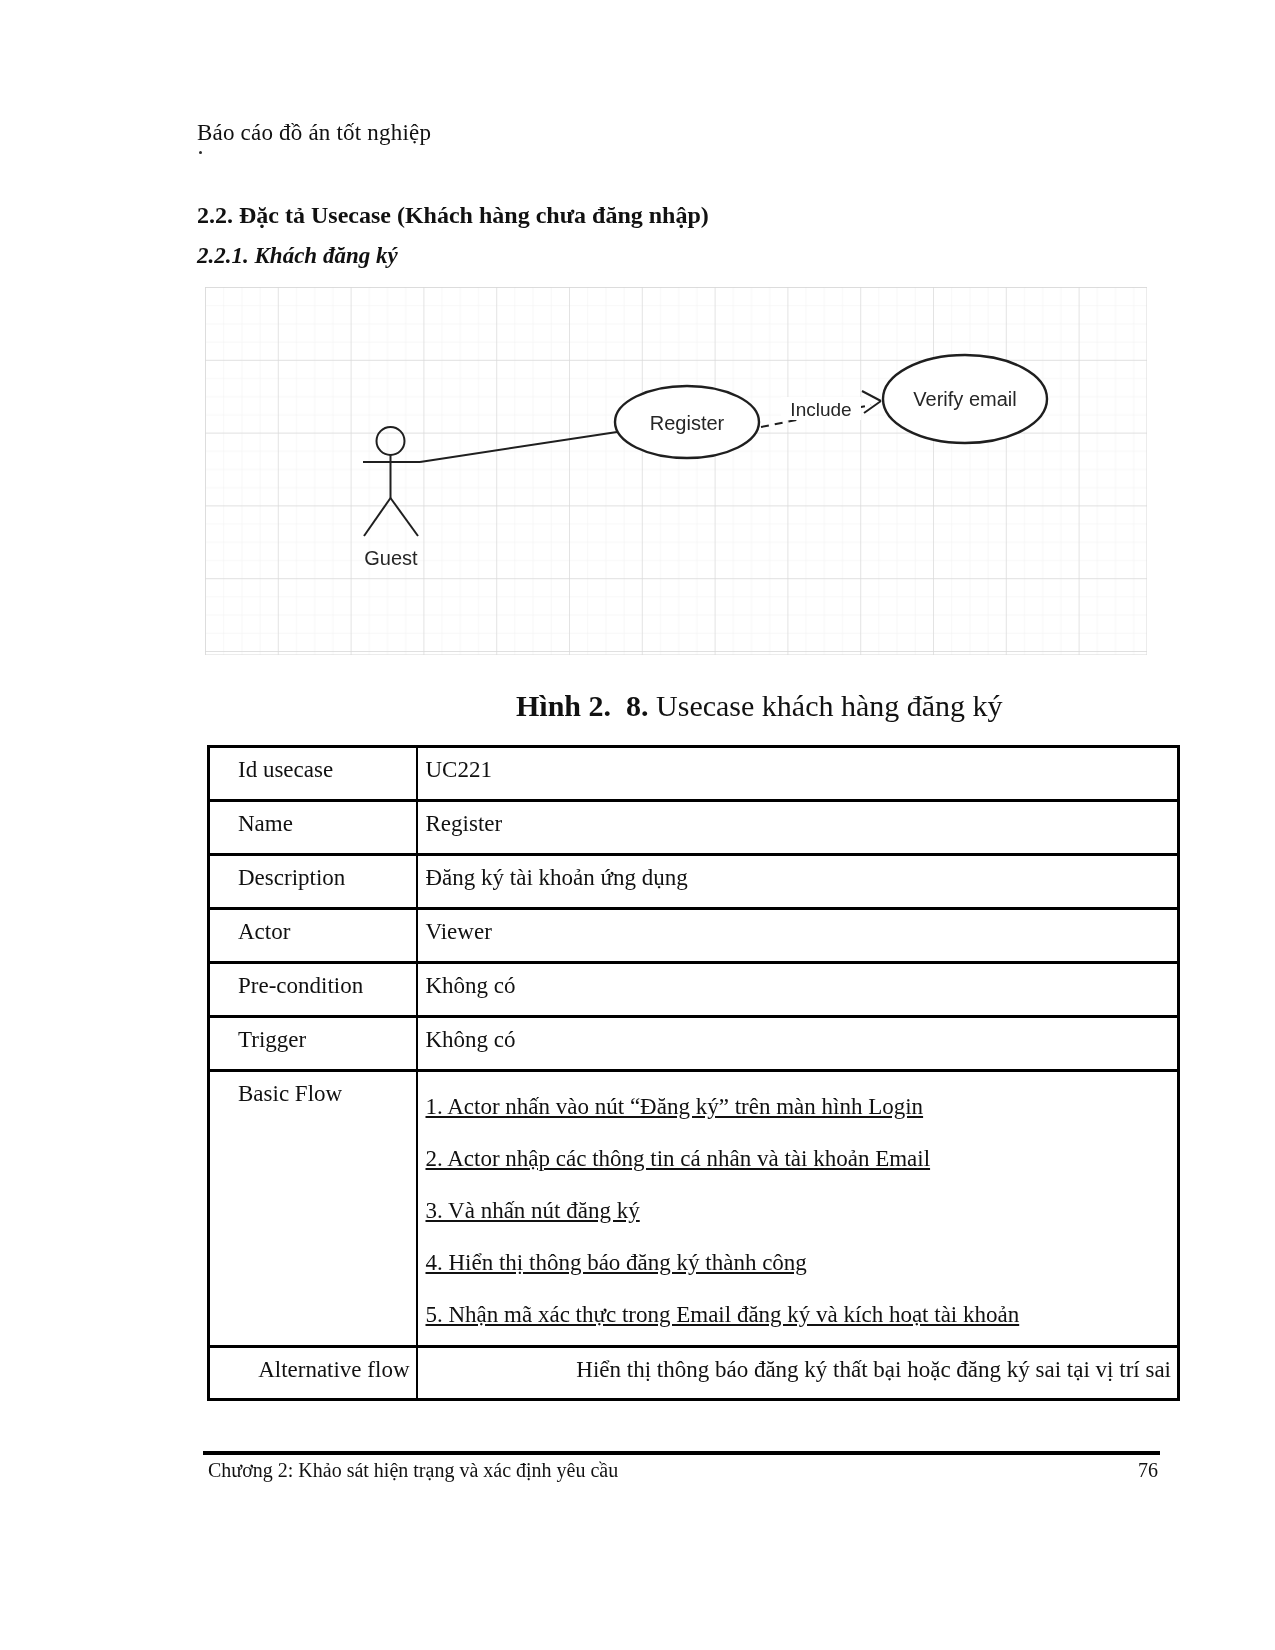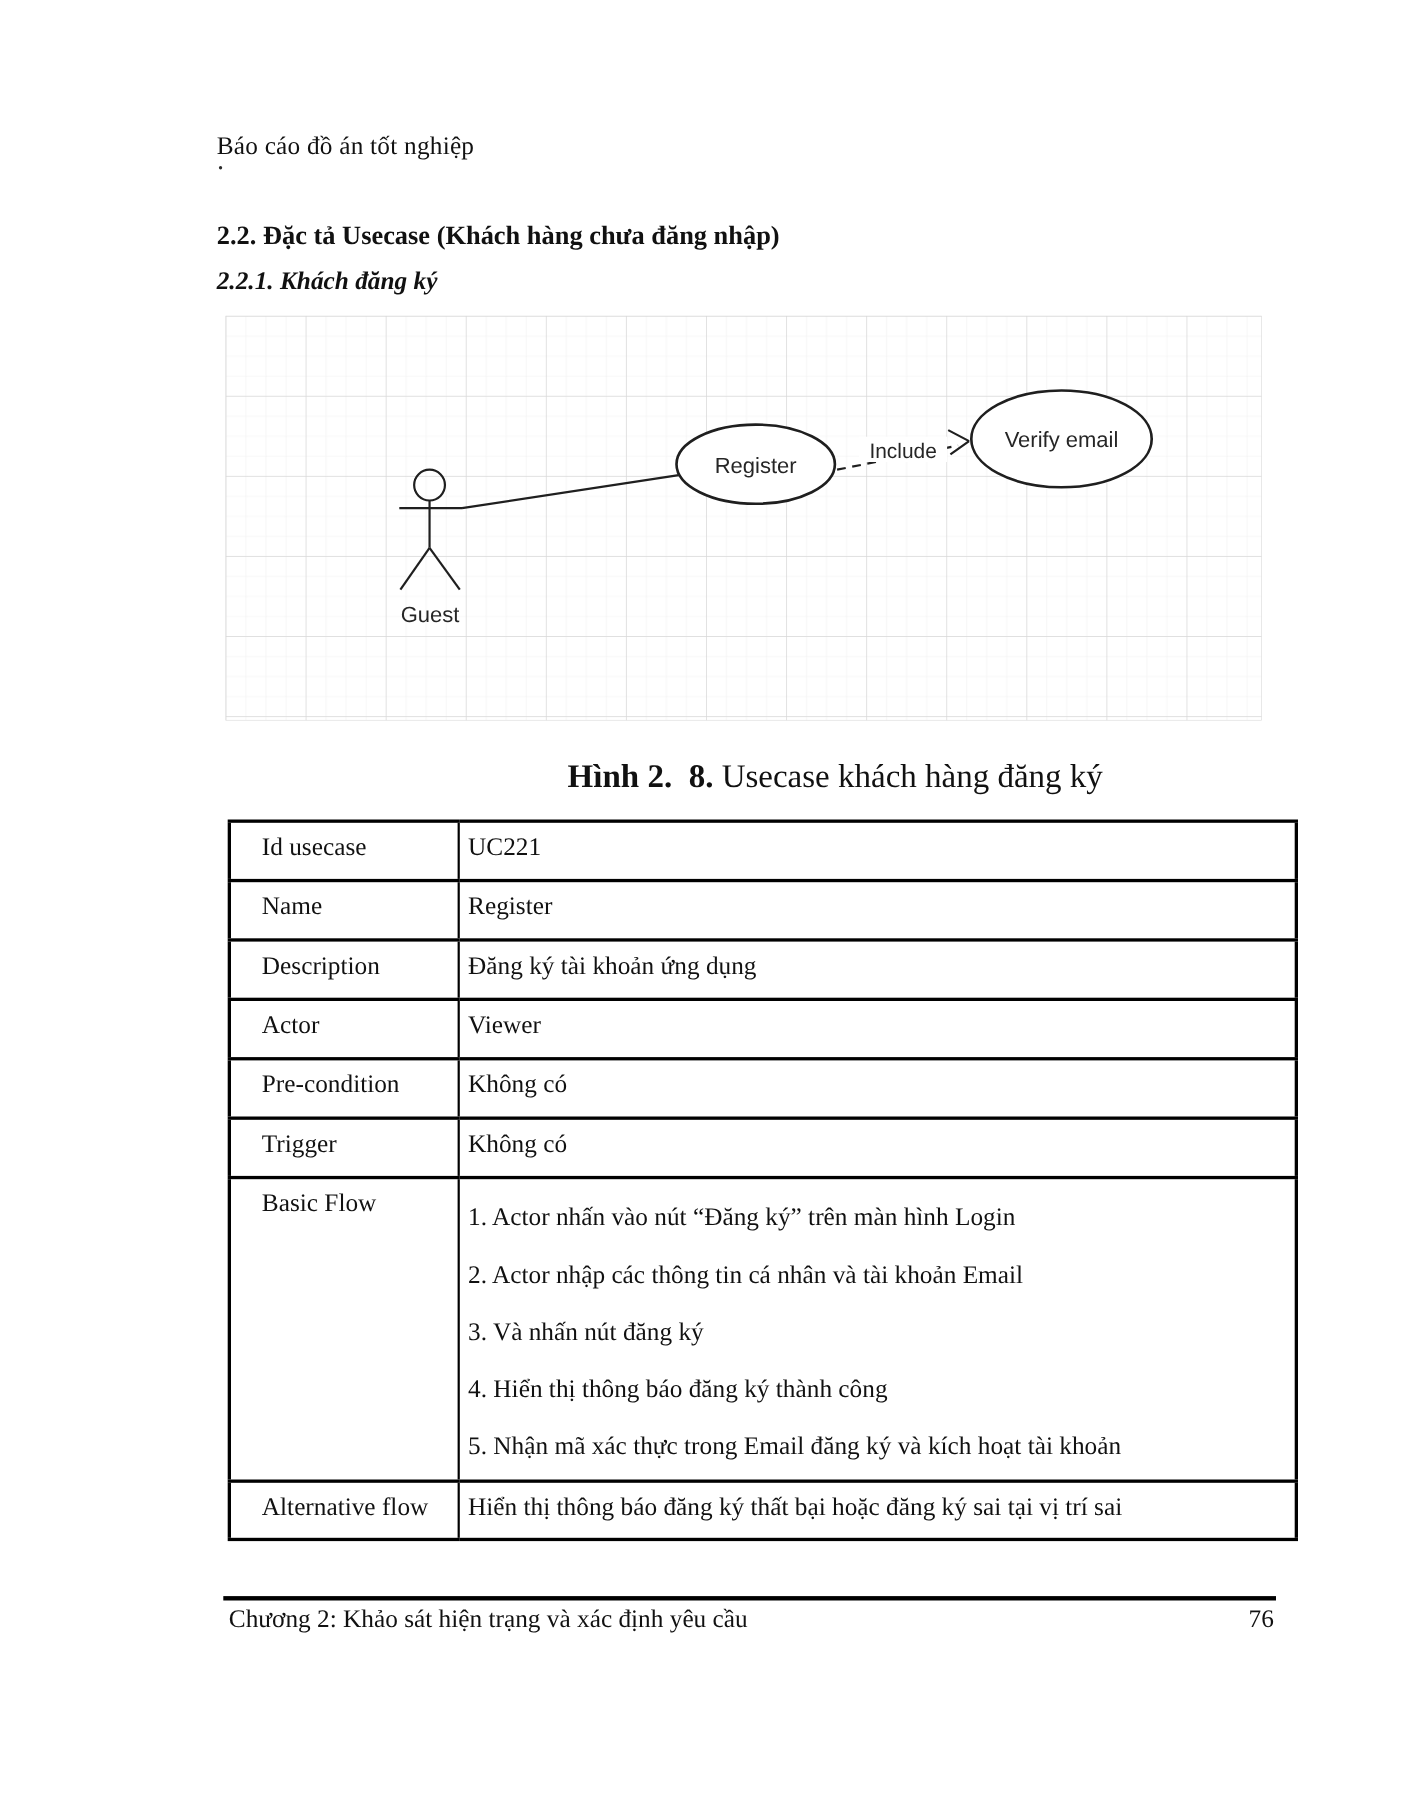--- a/index.html
+++ b/index.html
@@ -52,32 +52,32 @@
     border-top-width:3px;border-bottom-width:3px;
     vertical-align:top;
     padding:9px 6px 2px 6px;
     overflow:hidden;
   }
   .usecase-table{border:3px solid #000;}
   .usecase-table td.lbl{padding-left:28px;}
   .usecase-table td.val{padding-left:8px;}
   .row-std td{height:40px;}
   .row-flow td{height:262px;}
-  .row-alt td{height:39px;}
+  .row-alt td{height:39px;text-align:right;}
   .row-last td{height:43px;}
   .row-flow p{
-    margin:0;line-height:52px;
+    margin:0;line-height:52px;text-decoration:underline;
   }
   .footer-rule{
     left:203px;top:1451px;width:957px;height:4px;background:#000;
   }
   .footer-row{
     left:208px;top:1459px;width:950px;
     display:flex;justify-content:space-between;
-    font-size:23px;
+    font-size:20px;
     gap:48px;
   }
 </style>
 </head>
 <body>
 
 <div class="abs header-title">Báo cáo đồ án tốt nghiệp</div>
 <div class="abs ink-dot"></div>
 
 <div class="abs section-heading">2.2. Đặc tả Usecase (Khách hàng chưa đăng nhập)</div>

